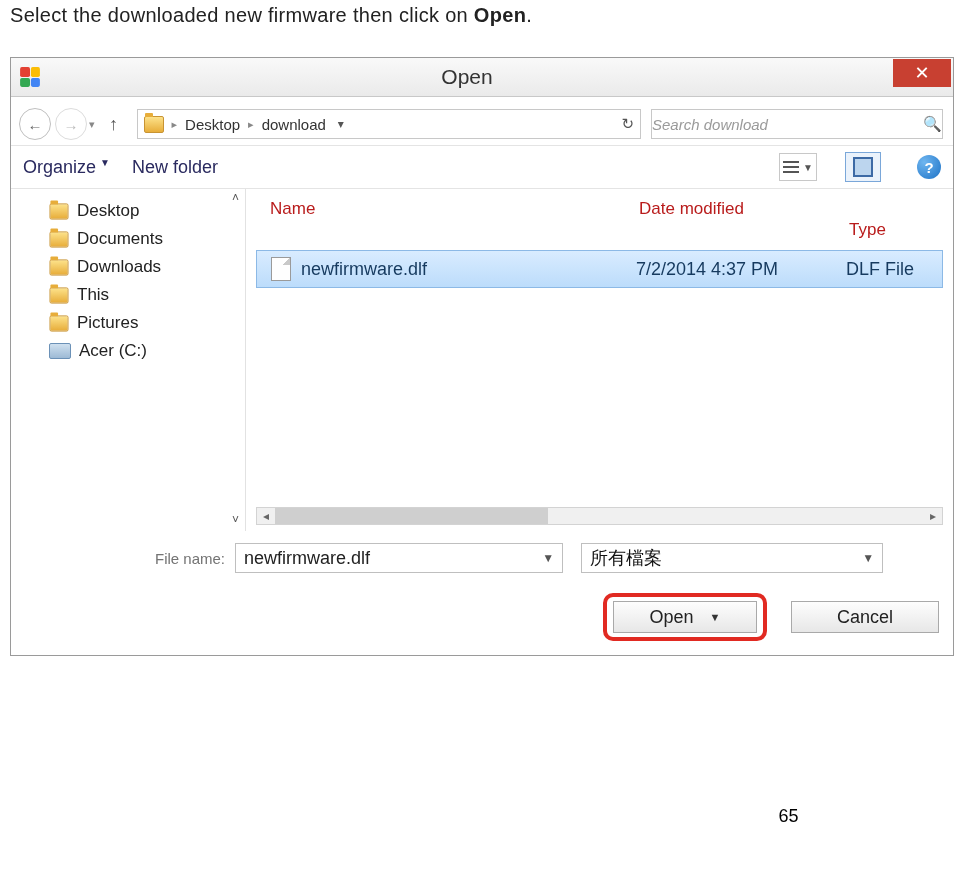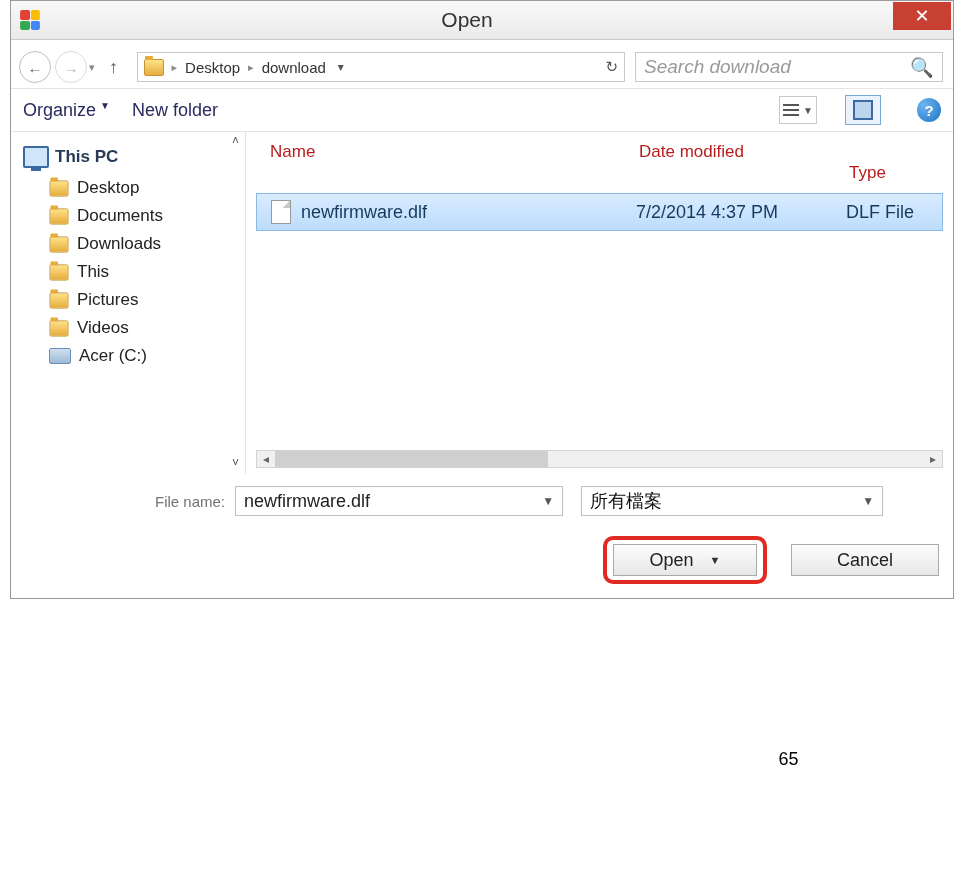--- a/index.html
+++ b/index.html
@@ -114,24 +114,24 @@
   }
   .breadcrumb-box .sep { color:#888; font-size:11px; margin:0 2px;}
   .breadcrumb-box .bc-refresh {
     margin-left:auto; color:#555;
   }
   .breadcrumb-box .bc-drop { color:#555; font-size:12px; margin-left:6px;}
   .search-box {
     width: 290px; height:28px;
     border:1px solid #c8c8c8;
     display:flex; align-items:center;
-    padding:0 8px;
+    padding:0 0;
     color:#9a9a9a;
     font-style:italic;
-    font-size:19px;
+    font-size:15px;
   }
   .search-box .mag {
     margin-left:auto; color:#555; font-style:normal;
   }
 
   
   .toolbar {
     height: 42px;
     background:#fff;
     display:flex; align-items:center;
@@ -297,20 +297,23 @@
     margin-top: 150px;
     padding-left: 600px;
     color:#000;
   }
 </style>
 </head>
 <body>
 
 <div class="page">
 
+  <div class="instruction">
+    <span>Select the downloaded new firmware then click on </span><span class="bold">Open</span><span>.</span>
+  </div>
 
   <div class="dialog-shell">
 
     <div class="titlebar">
       <div class="app-icon">
         <div class="ci-r"></div>
           <div class="ci-y"></div>
           <div class="ci-g"></div>
           <div class="ci-b"></div>
       </div>
@@ -367,48 +370,40 @@
       <div class="help-btn">
         <span>?</span>
       </div>
     </div>
 
     <div class="body">
 
       <div class="sidebar">
         <span class="scroll-arrow">˄</span>
 
-        <div class="side-root">
-          <span class="mon"></span>
-          <span>This PC</span>
-        </div>
 
         <div class="side-item">
           <span class="fld-icon"></span>
           <span>Desktop</span>
         </div>
         <div class="side-item">
           <span class="fld-icon"></span>
           <span>Documents</span>
         </div>
         <div class="side-item">
           <span class="fld-icon"></span>
           <span>Downloads</span>
         </div>
         <div class="side-item">
           <span class="fld-icon"></span>
           <span>This</span>
         </div>
         <div class="side-item">
           <span class="fld-icon"></span>
           <span>Pictures</span>
-        </div>
-        <div class="side-item">
-          <span class="fld-icon"></span>
-          <span>Videos</span>
         </div>
         <div class="side-item more">
           <span class="drive-icon"></span>
           <span>Acer (C:)</span>
         </div>
 
         <span class="side-bottom-arrow">˅</span>
       </div>
 
       <div class="file-area">

